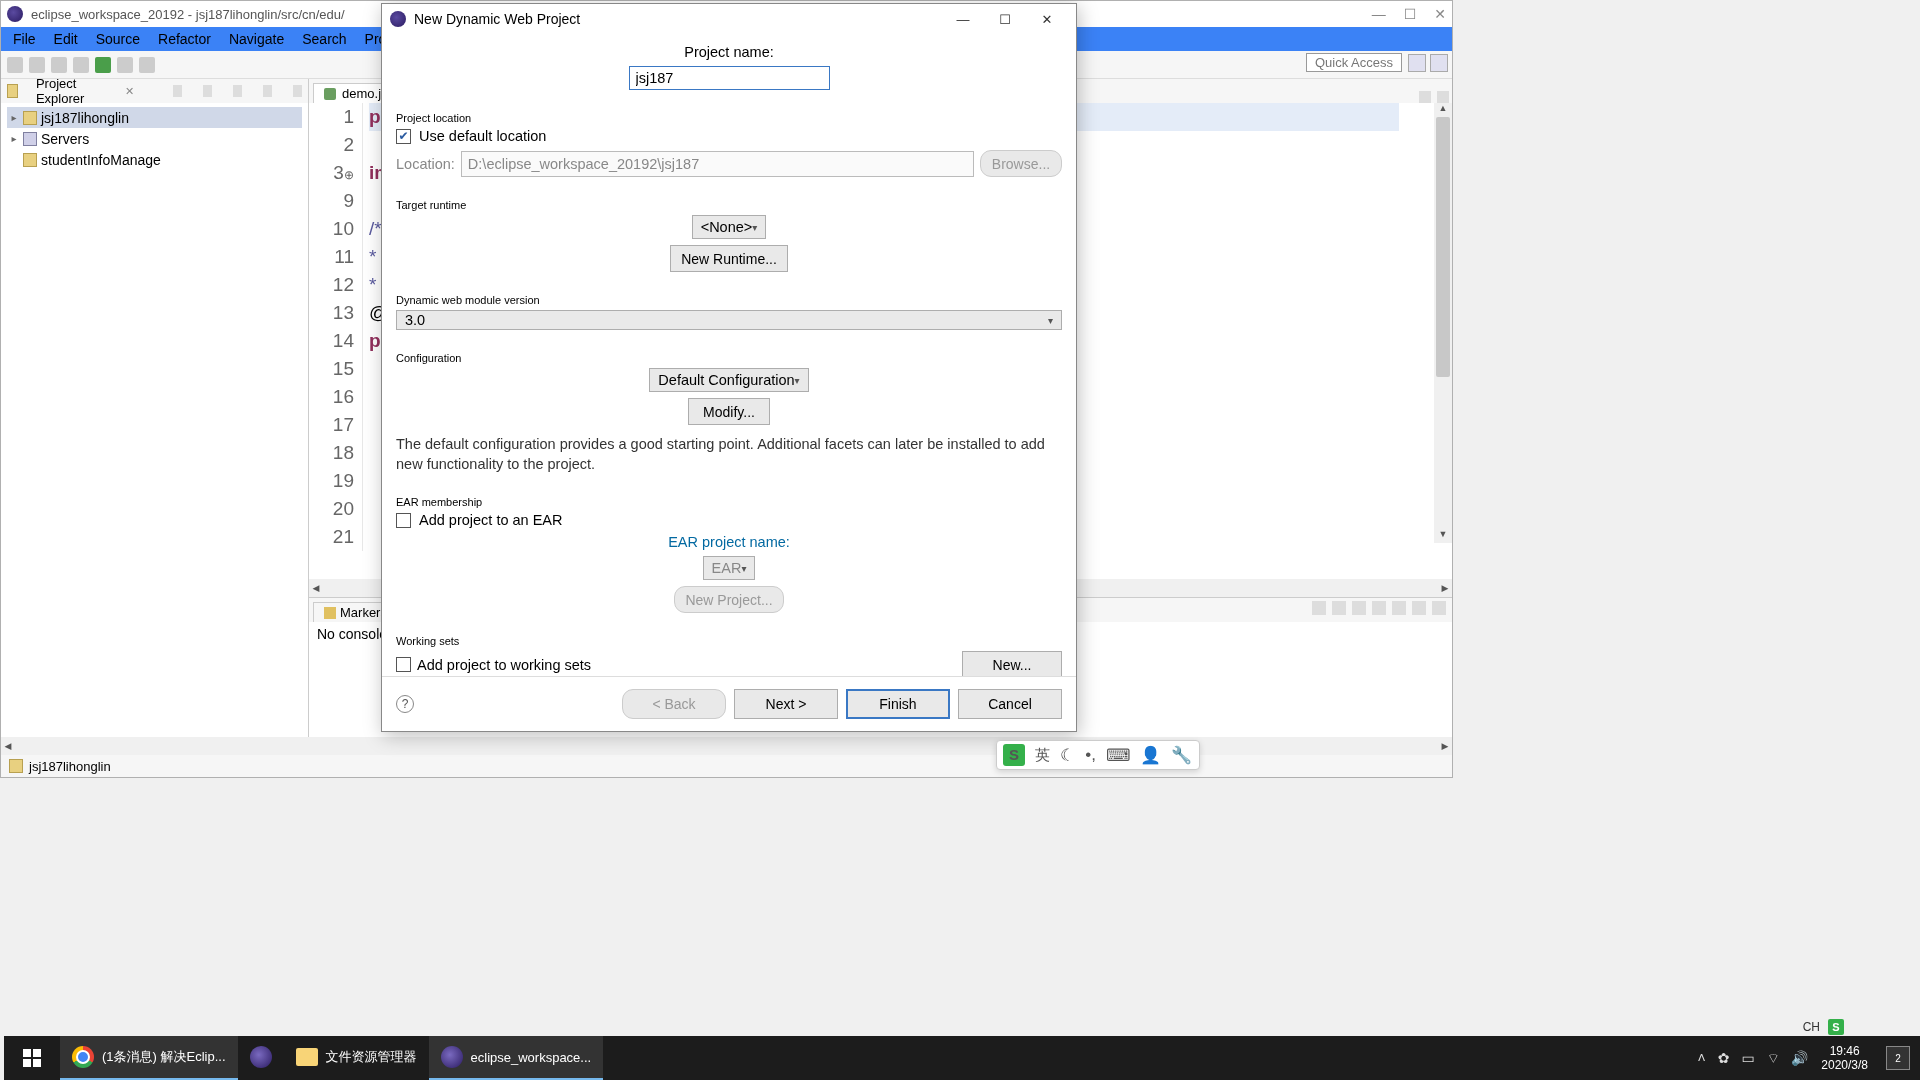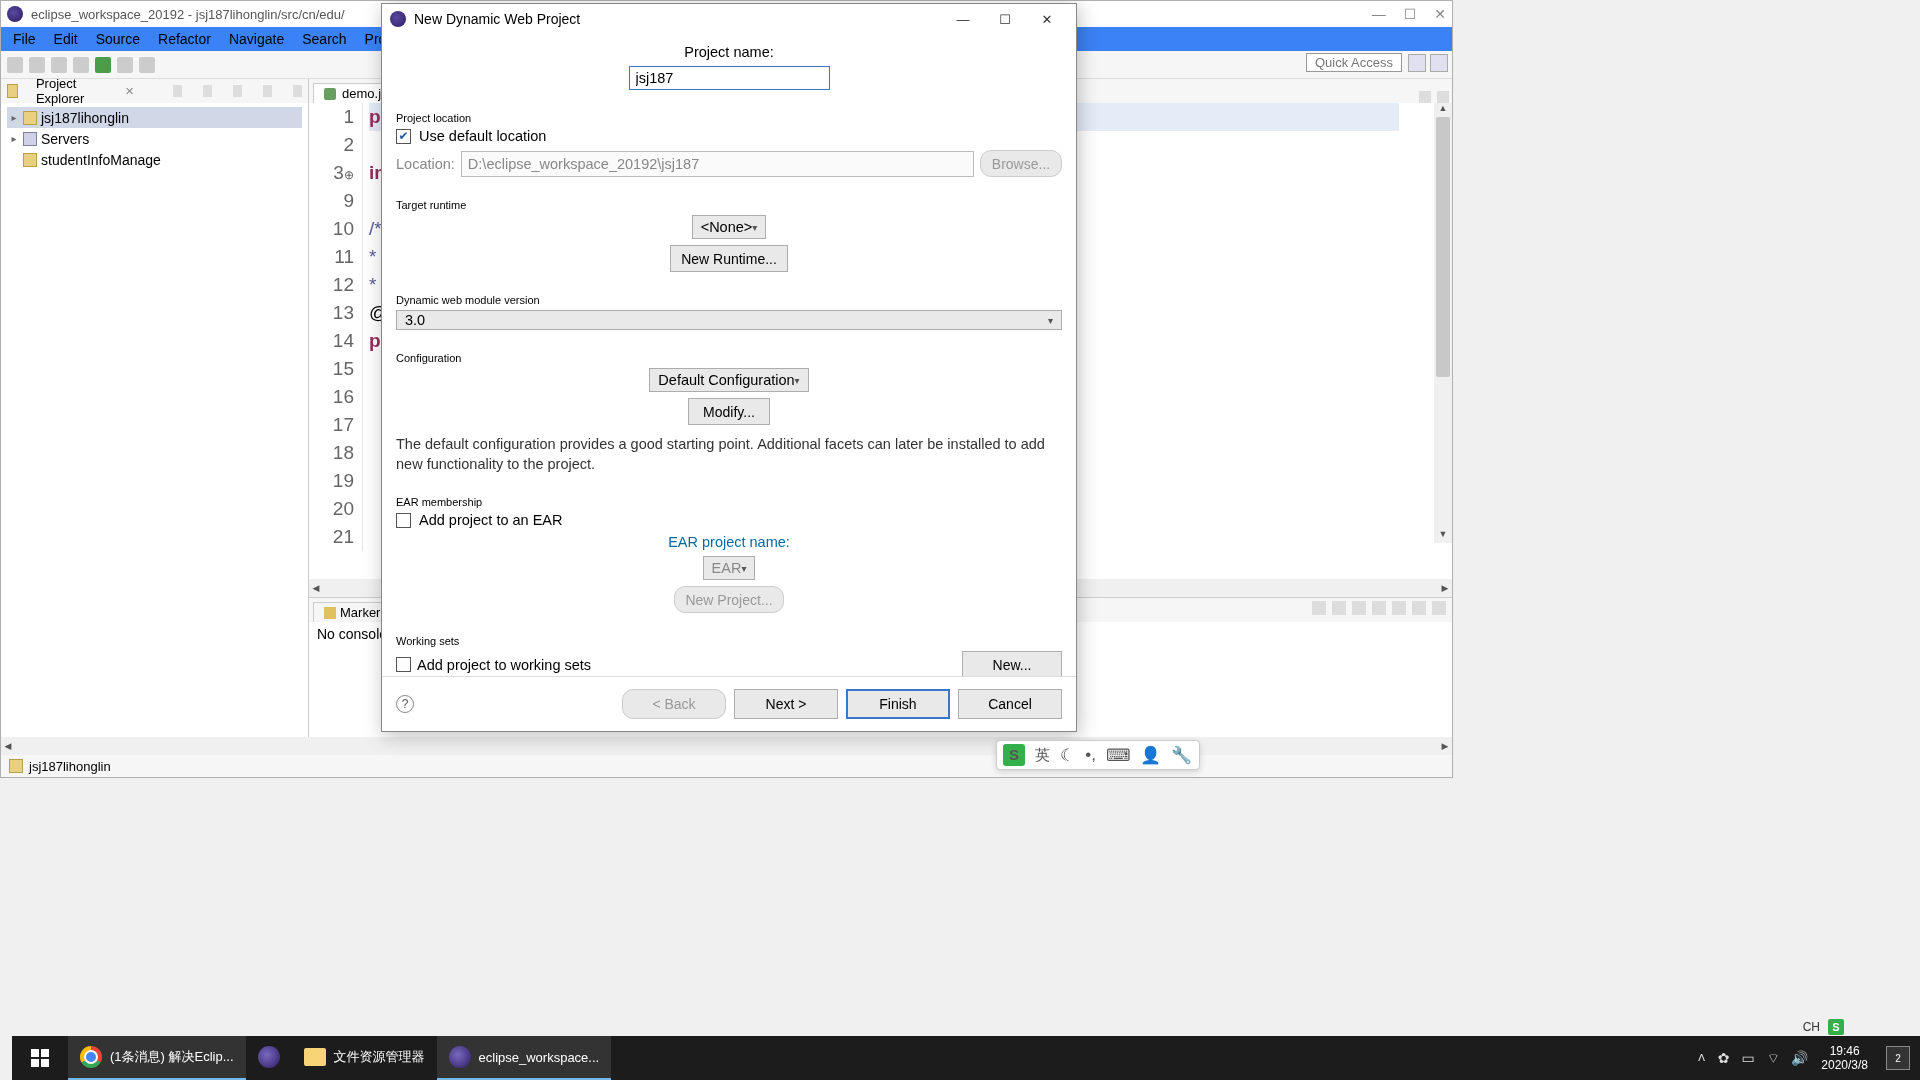--- a/index.html
+++ b/index.html
@@ -97,21 +97,21 @@
 .help-icon { width: 18px; height: 18px; border: 1px solid #888; border-radius: 50%; text-align: center; font-size: 12px; color: #555; line-height: 16px; margin-right: auto; }
 .dlg-footer .btn { min-width: 104px; height: 30px; margin-left: 8px; }
 
 
 .ime-bar { position: absolute; left: 996px; top: 740px; height: 30px; background: #fff; border: 1px solid #ccc; border-radius: 4px; display: flex; align-items: center; padding: 0 6px; gap: 10px; box-shadow: 0 2px 6px rgba(0,0,0,0.15); }
 .ime-S { width: 22px; height: 22px; background: #34b04a; color: #fff; font-weight: bold; text-align: center; line-height: 22px; border-radius: 3px; font-size: 14px; }
 .ime-bar span { font-size: 15px; color: #555; }
 .ime-bar .glyph { font-size: 17px; color: #555; }
 
 
-.taskbar { position: absolute; left: 12px; right: 0; bottom: 0; height: 44px; background: #1c1c1c; display: flex; align-items: center; color: #fff; font-size: 13px; }
+.taskbar { position: absolute; left: 4px; right: 0; bottom: 0; height: 44px; background: #1c1c1c; display: flex; align-items: center; color: #fff; font-size: 13px; }
 .start-btn { width: 56px; height: 44px; display: flex; align-items: center; justify-content: center; }
 .win-logo { width: 18px; height: 18px; display: grid; grid-template: 1fr 1fr / 1fr 1fr; gap: 2px; }
 .win-logo div { background: #fff; }
 .tb-item { height: 44px; display: flex; align-items: center; padding: 0 12px; gap: 8px; border-bottom: 2px solid transparent; }
 .tb-item.active { background: #333; border-bottom-color: #76b9ed; }
 .tb-item .ico { width: 22px; height: 22px; border-radius: 50%; }
 .chrome-ico { background: conic-gradient(#ea4335 0 120deg, #34a853 120deg 240deg, #fbbc05 240deg 360deg); }
 .chrome-ico::after { content: ""; display: block; width: 10px; height: 10px; background: #4285f4; border: 2px solid #fff; border-radius: 50%; margin: 4px auto; }
 .eclipse-ico { background: radial-gradient(circle at 40% 40%, #7a6ac0 0%, #2a1a60 100%); }
 .folder-ico { width: 22px; height: 18px; background: #f8d477; border-radius: 2px; }

